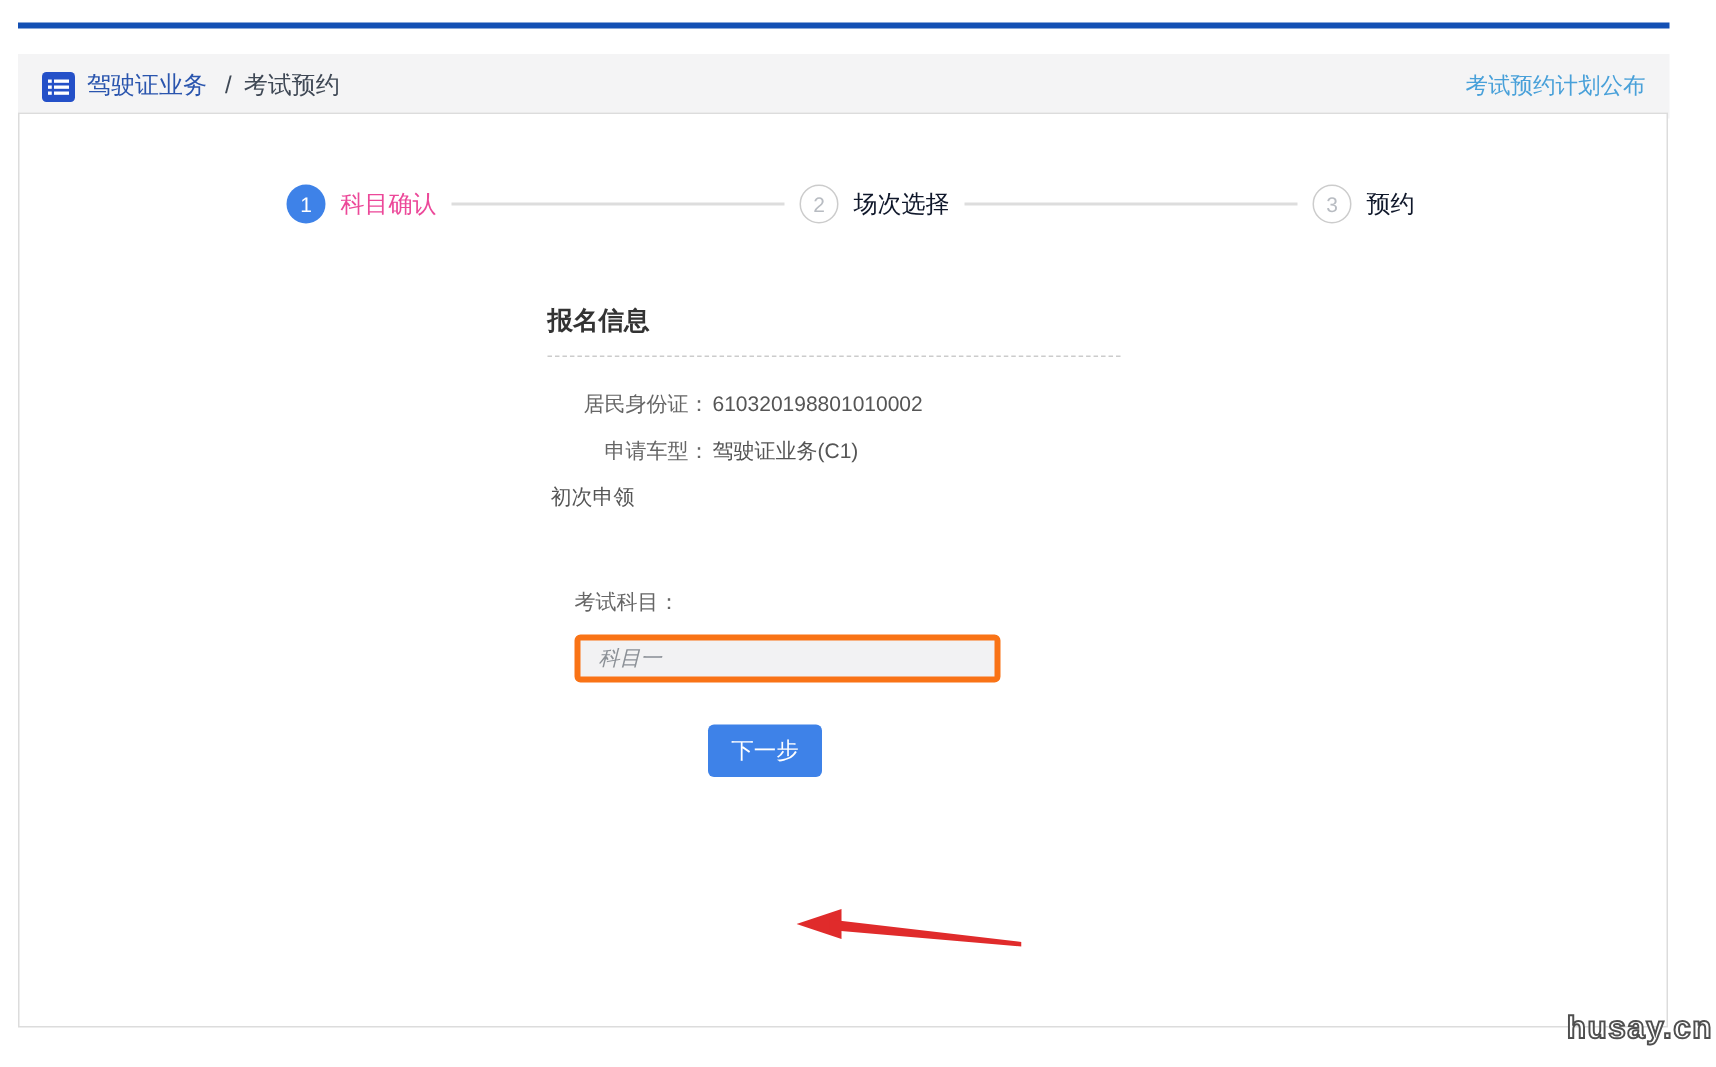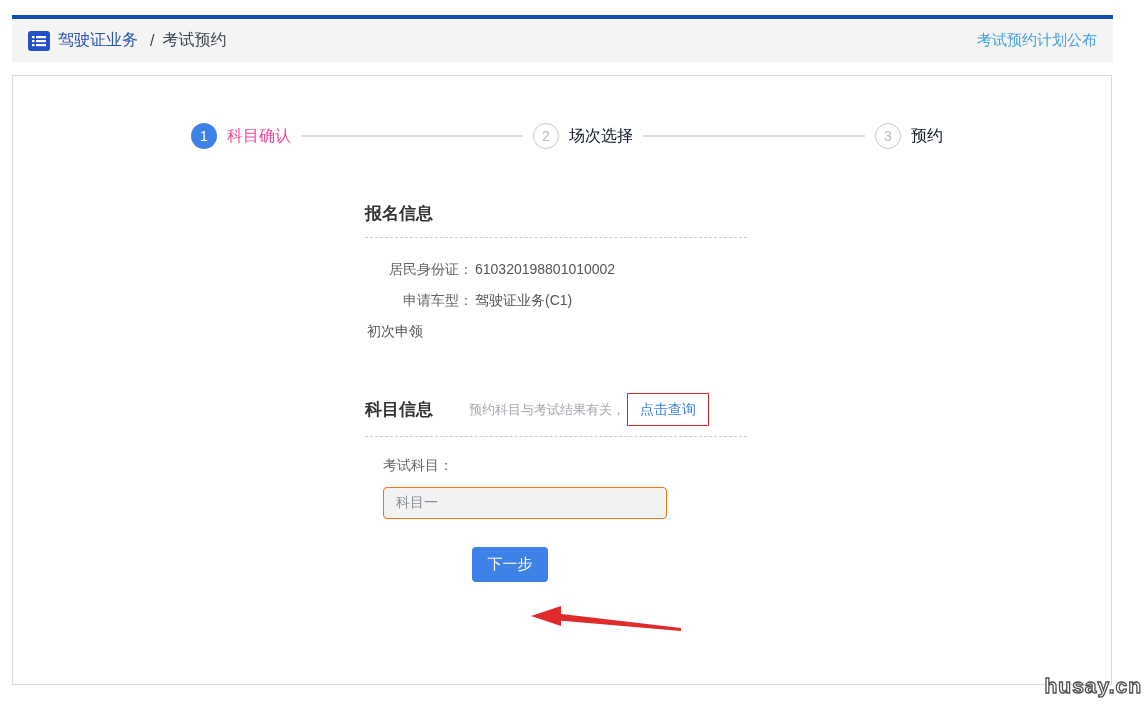--- a/index.html
+++ b/index.html
@@ -12,21 +12,21 @@
   }
   .page { position: absolute; inset: 0; }
 
   
   .top-line {
     position: absolute; left: 12px; top: 15px;
     width: 1101px; height: 4px;
     background: #1350b4;
   }
   .header-bar {
-    position: absolute; left: 12px; top: 19px;
+    position: absolute; left: 12px; top: 36px;
     width: 1101px; height: 43px;
     background: #f4f4f5;
     display: flex; align-items: center;
     padding: 0 16px;
   }
   .breadcrumb { display: flex; align-items: center; gap: 8px; font-size: 16px; }
   .list-icon { width: 22px; height: 22px; display: block; }
   .crumb-main { color: #2a55ae; cursor: pointer; text-decoration: none; }
   .crumb-sep { color: #3f4855; margin-left: 4px; }
   .crumb-page { color: #3f4855; }
@@ -97,26 +97,27 @@
   .query-link { font-size: 14px; color: #3d7fd8; cursor: pointer; text-decoration: none; }
 
   .exam-subject-label {
     margin: 20px 0 0 18px; font-size: 14px; color: #666666;
   }
   .subject-input {
     display: block;
     margin: 12px 0 0 18px;
     width: 284px; height: 32px;
     background: #f2f2f3;
-    border: 1px solid #f97316;
+    border: 4px solid #f97316;
     border-radius: 4px;
     padding-left: 12px;
     font-size: 14px; color: #8b9096;
     font-family: "Liberation Sans", "DejaVu Sans", sans-serif;
     outline: none;
+    font-style: italic;
   }
   .next-btn {
     display: block;
     margin: 28px 0 0 107px;
     width: 76px; height: 35px;
     background: #3e82e8; color: #ffffff;
     border: none; border-radius: 4px;
     font-size: 15px; cursor: pointer;
     font-family: "Liberation Sans", "DejaVu Sans", sans-serif;
   }
@@ -196,27 +197,20 @@
         <div class="field-row">
           <span class="field-label">申请车型：</span>
           <span class="field-value">驾驶证业务(C1)</span>
         </div>
         <div class="field-row">
           <span class="field-value">初次申领</span>
         </div>
       </div>
 
       <div class="subject-section">
-        <div class="subject-head">
-          <span class="section-title">科目信息</span>
-          <span class="subject-note">预约科目与考试结果有关，</span>
-          <span class="query-box">
-            <a class="query-link">点击查询</a>
-          </span>
-        </div>
         <div class="exam-subject-label">考试科目：</div>
         <input class="subject-input" type="text" readonly="" value="科目一" style="">
         <button class="next-btn">下一步</button>
       </div>
 
     </div>
 
     <div class="annot-arrow">
       <svg width="150" height="32" viewBox="0 0 150 32">
         <polygon points="0,12 30,2 30,22" fill="#e02b2b"></polygon>

